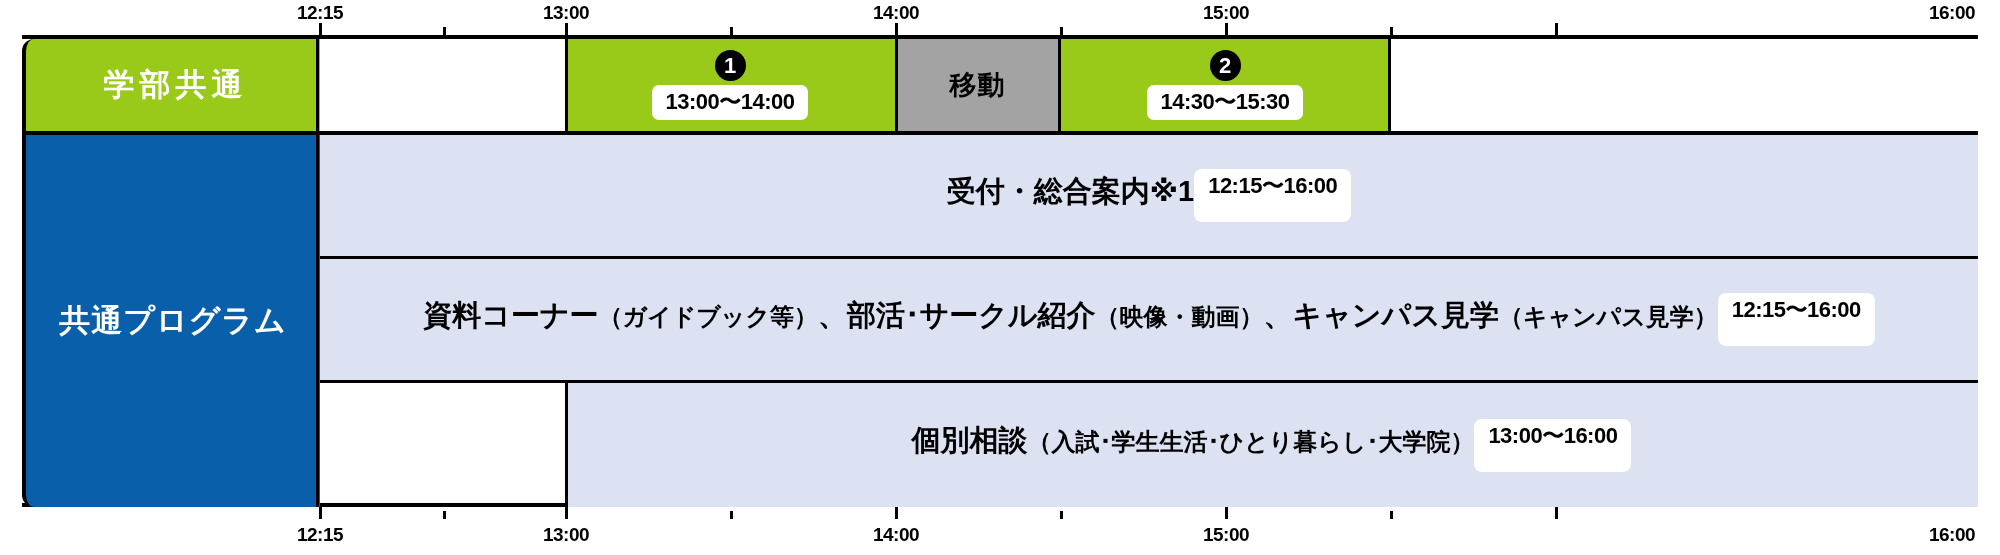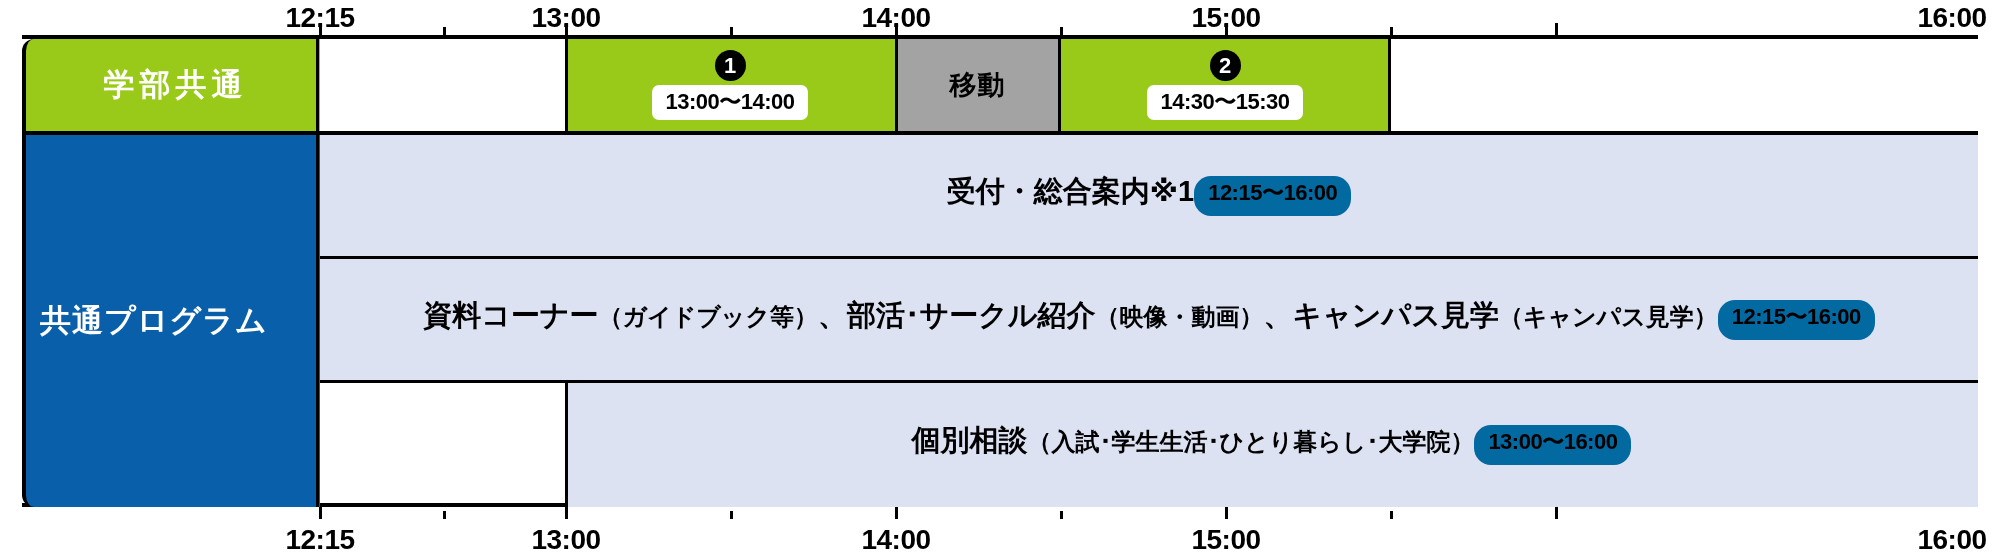--- a/index.html
+++ b/index.html
@@ -8,21 +8,21 @@
     background: #ffffff;
     font-family: "Liberation Sans", "DejaVu Sans", sans-serif;
     overflow: hidden;
   }
 
   #root { position: relative; width: 2000px; height: 555px; }
 
   
   .axis-label {
     position: absolute;
-    font-size: 28px;
+    font-size: 19px;
     font-weight: bold;
     color: #000000;
     white-space: nowrap;
     transform: translateX(-50%);
     letter-spacing: -0.5px;
   }
   .axis-top { top: 2px; }
   .axis-bot { top: 524px; }
 
   
@@ -114,21 +114,21 @@
     left: 0; top: 96px;
     width: 1956px; height: 372px;
   }
   .cat-blue {
     position: absolute;
     left: 0; top: 0;
     width: 298px; height: 372px;
     background: #0A5FAA;
     border-left: 4px solid #000;
     border-bottom-left-radius: 12px;
-    display: flex; align-items: center;  padding-left: 14px;
+    display: flex; align-items: center; justify-content: center;
   }
   .cat-blue span {
     color: #ffffff;
     font-size: 31px;
     font-weight: bold;
     letter-spacing: 1px;
   }
 
   .prow {
     position: absolute;
@@ -142,23 +142,23 @@
   .ptext {
     font-size: 29px;
     font-weight: bold;
     color: #000;
     white-space: nowrap;
     letter-spacing: 0px;
     margin-bottom: 8px;
   }
   .ptext .sm { font-size: 24px; margin-top: 36px; }
   .ppill {
-    background: #0369a1;
-    border-radius: 17px;
-    padding: 2px 14px 8px 14px;
+    background: #ffffff;
+    border-radius: 8px;
+    padding: 2px 14px 21px 14px;
     font-size: 22px;
     font-weight: bold;
     color: #000;
     white-space: nowrap;
     letter-spacing: -0.5px;
   }
   .vline {
     position: absolute;
     width: 3px; background: #000;
   }

